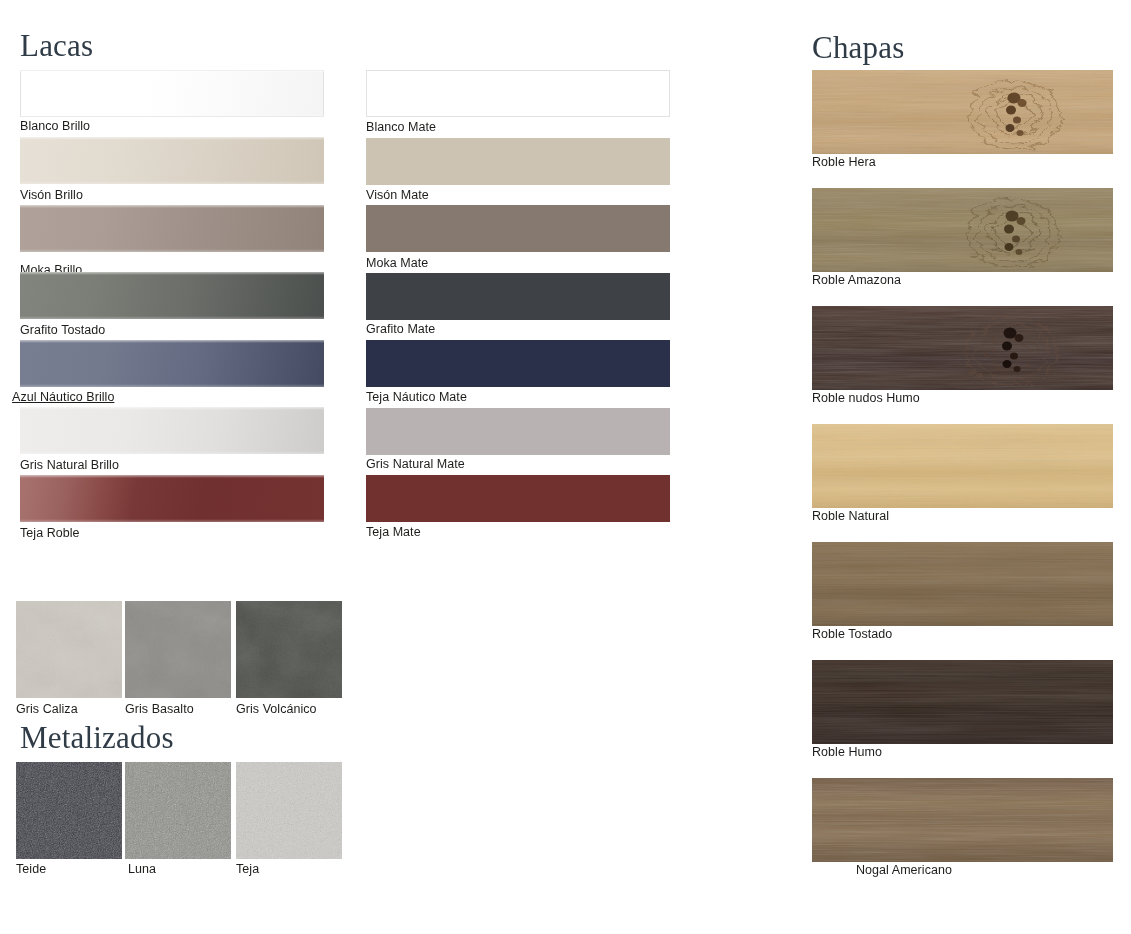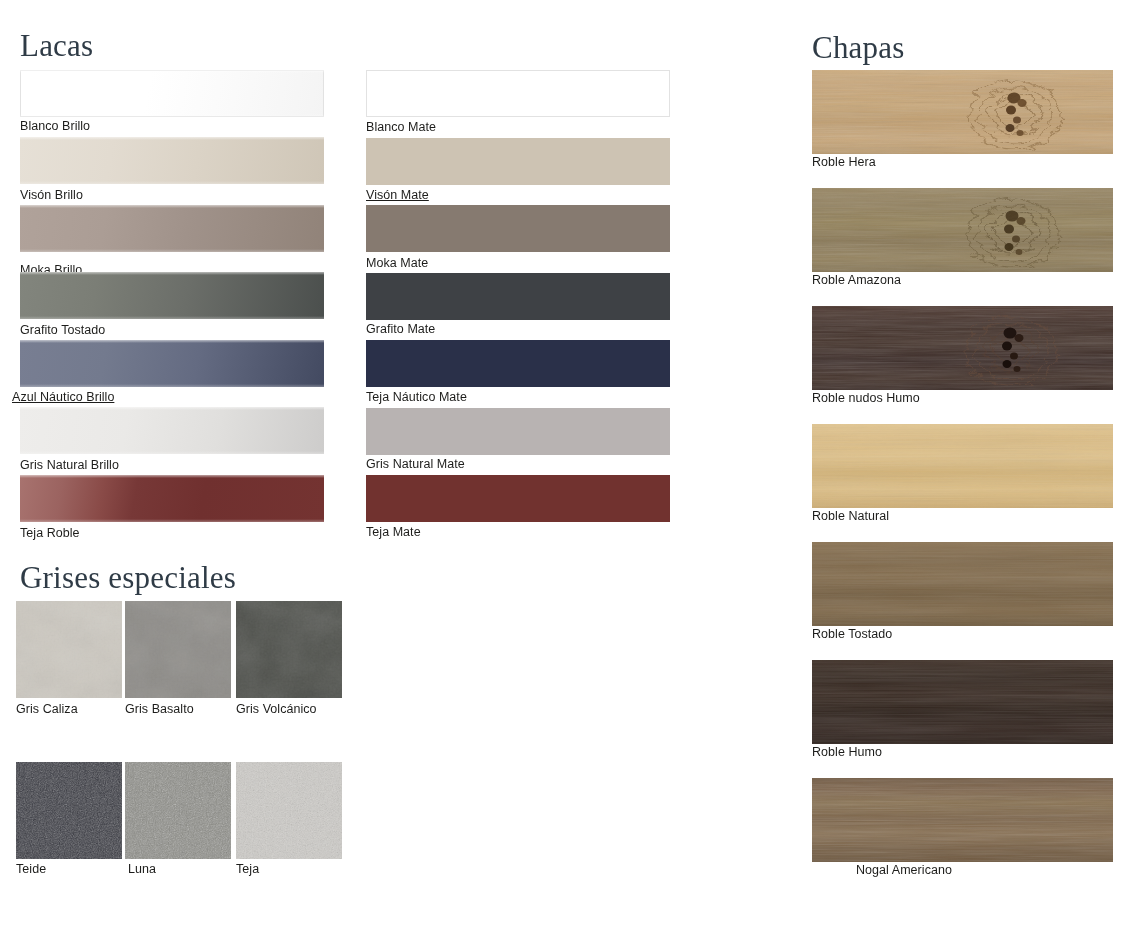--- a/index.html
+++ b/index.html
@@ -229,21 +229,21 @@
   <div class="swatch-label abs" style="left:20px; top:527px;">Teja Roble</div>
 
   <div class="bar outlined abs" style="left:366px; top:70px; width:304px;">
     <div class="bar-fill" style="background:#ffffff;"></div>
   </div>
   <div class="swatch-label abs" style="left:366px; top:121px;">Blanco Mate</div>
 
   <div class="bar abs" style="left:366px; top:138px; width:304px;">
     <div class="bar-fill" style="background:#cdc3b3;"></div>
   </div>
-  <div class="swatch-label abs" style="left:366px; top:189px;text-decoration:underline;">Visón Mate</div>
+  <div class="swatch-label abs" style="left:366px; top:189px;">Visón Mate</div>
 
   <div class="bar abs" style="left:366px; top:205px; width:304px;">
     <div class="bar-fill" style="background:#867a70;"></div>
   </div>
   <div class="swatch-label abs" style="left:366px; top:257px;">Moka Mate</div>
 
   <div class="bar abs" style="left:366px; top:273px; width:304px;">
     <div class="bar-fill" style="background:#3e4145;"></div>
   </div>
   <div class="swatch-label abs" style="left:366px; top:323px;">Grafito Mate</div>
@@ -256,21 +256,20 @@
   <div class="bar abs" style="left:366px; top:408px; width:304px;">
     <div class="bar-fill" style="background:#b8b3b2;"></div>
   </div>
   <div class="swatch-label abs" style="left:366px; top:458px;">Gris Natural Mate</div>
 
   <div class="bar abs" style="left:366px; top:475px; width:304px;">
     <div class="bar-fill" style="background:#71322f;"></div>
   </div>
   <div class="swatch-label abs" style="left:366px; top:526px;">Teja Mate</div>
 
-  <h2 class="section-title abs" style="left:20px; top:562px;">Grises especiales</h2>
 
   <div class="sq abs" style="left:16px; top:601px;">
     <div class="sq-fill" style="background:#cdc9c1;"></div>
     <svg class="tex" preserveAspectRatio="none">
         <rect width="100%" height="100%" filter="url(#f-concrete)" opacity=".55"></rect>
       </svg>
     <svg class="tex" preserveAspectRatio="none">
         <rect width="100%" height="100%" filter="url(#f-concrete-fine)" opacity=".30"></rect>
       </svg>
   </div>
@@ -291,20 +290,21 @@
     <div class="sq-fill" style="background:#4d4f4a;"></div>
     <svg class="tex" preserveAspectRatio="none">
         <rect width="100%" height="100%" filter="url(#f-concrete)" opacity=".60"></rect>
       </svg>
     <svg class="tex" preserveAspectRatio="none">
         <rect width="100%" height="100%" filter="url(#f-concrete-fine)" opacity=".35"></rect>
       </svg>
   </div>
   <div class="swatch-label abs" style="left:236px; top:703px;">Gris Volcánico</div>
 
+  <h2 class="section-title abs" style="left:20px; top:722px;">Metalizados</h2>
 
   <div class="sq abs" style="left:16px; top:762px;">
     <div class="sq-fill" style="background:#33343c;"></div>
     <svg class="tex" preserveAspectRatio="none">
         <rect width="100%" height="100%" filter="url(#f-metal)" opacity=".60"></rect>
       </svg>
     <svg class="tex" preserveAspectRatio="none">
         <rect width="100%" height="100%" filter="url(#f-metal-coarse)" opacity=".35"></rect>
       </svg>
   </div>

